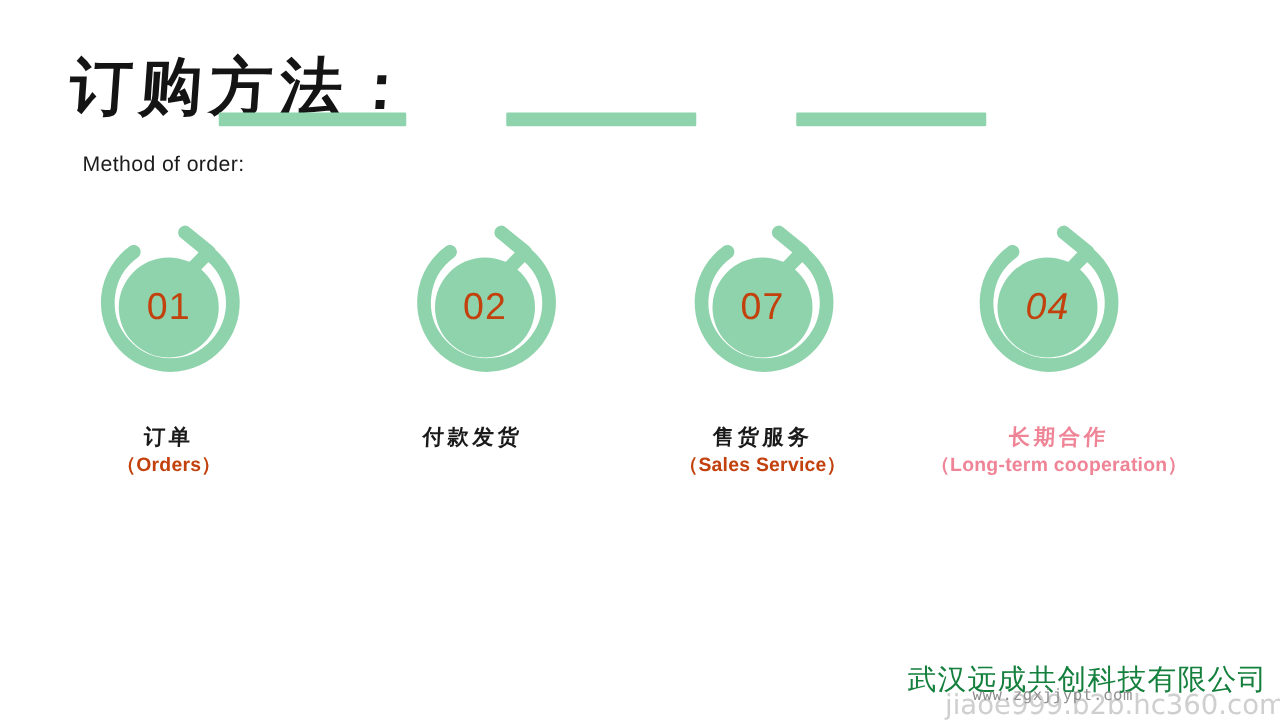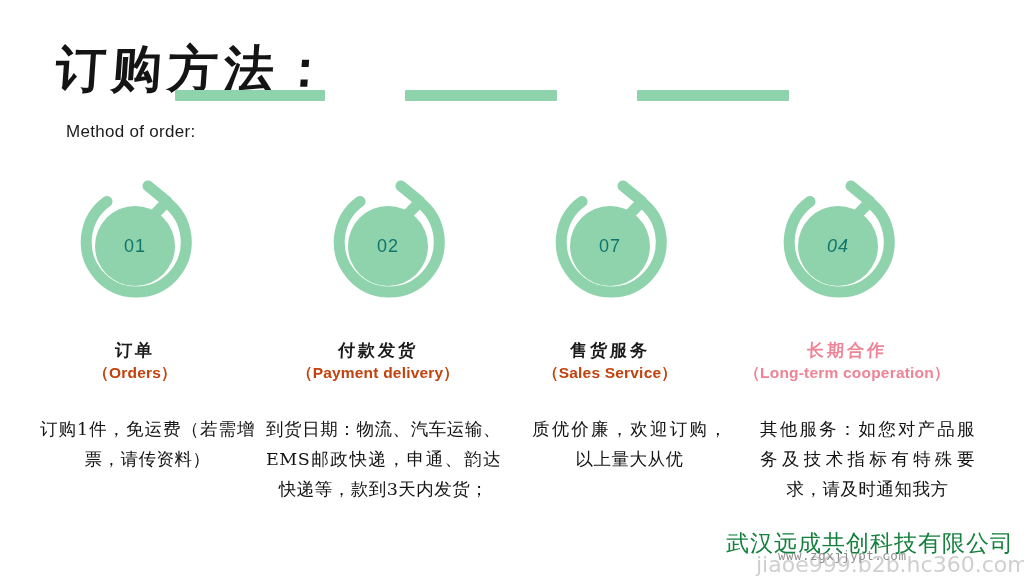--- a/index.html
+++ b/index.html
@@ -33,21 +33,21 @@
   
   .process{position:absolute;left:0;top:168px;width:1024px;height:160px;}
   .step{
     position:absolute;top:0;width:160px;height:156px;
   }
   .step .ring-wrap{position:absolute;left:0;top:0;width:160px;height:156px;}
   .step svg{display:block;width:160px;height:156px;overflow:visible;}
   .step .num{
     position:absolute;left:0;top:0;width:160px;height:156px;
     display:flex;align-items:center;justify-content:center;
-    color:#0f766e;font-size:18px;letter-spacing:1px;
+    color:#c2410c;font-size:30px;letter-spacing:1px;
     font-family:"Liberation Sans","DejaVu Sans",sans-serif;
     pointer-events:none;
   }
   .connector{
     position:absolute;top:90px;height:11px;background:#8ed3ab;border-radius:1px;
   }
 
   
   .labels{position:absolute;left:0;top:340px;width:1024px;height:58px;}
   .label{
@@ -153,36 +153,29 @@
 
   </div>
 
   <div class="labels">
     <div class="label" style="left:10px;">
       <div class="lab-cn">订单</div>
       <div class="lab-en">（Orders）</div>
     </div>
     <div class="label" style="left:253px;">
       <div class="lab-cn">付款发货</div>
-      <div class="lab-en">（Payment delivery）</div>
     </div>
     <div class="label" style="left:485px;">
       <div class="lab-cn">售货服务</div>
       <div class="lab-en">（Sales Service）</div>
     </div>
     <div class="label accent" style="left:712px;width:270px;">
       <div class="lab-cn">长期合作</div>
       <div class="lab-en">（Long-term cooperation）</div>
     </div>
   </div>
 
-  <div class="bodies">
-    <div class="body-col" style="left:40px;width:215px;">订购1件，免运费（若需增票，请传资料）</div>
-    <div class="body-col" style="left:266px;width:235px;">到货日期：物流、汽车运输、EMS邮政快递，申通、韵达快递等，款到3天内发货；</div>
-    <div class="body-col" style="left:532px;width:195px;">质优价廉，欢迎订购，以上量大从优</div>
-    <div class="body-col" style="left:760px;width:215px;">其他服务：如您对产品服务及技术指标有特殊要求，请及时通知我方</div>
-  </div>
 
   <div class="wm wm-company">武汉远成共创科技有限公司</div>
   <div class="wm wm-b2b">jiaoe999.b2b.hc360.com</div>
   <div class="wm wm-site">www.zgxjjypt.com</div>
 
 </div>
 
 </body></html>

